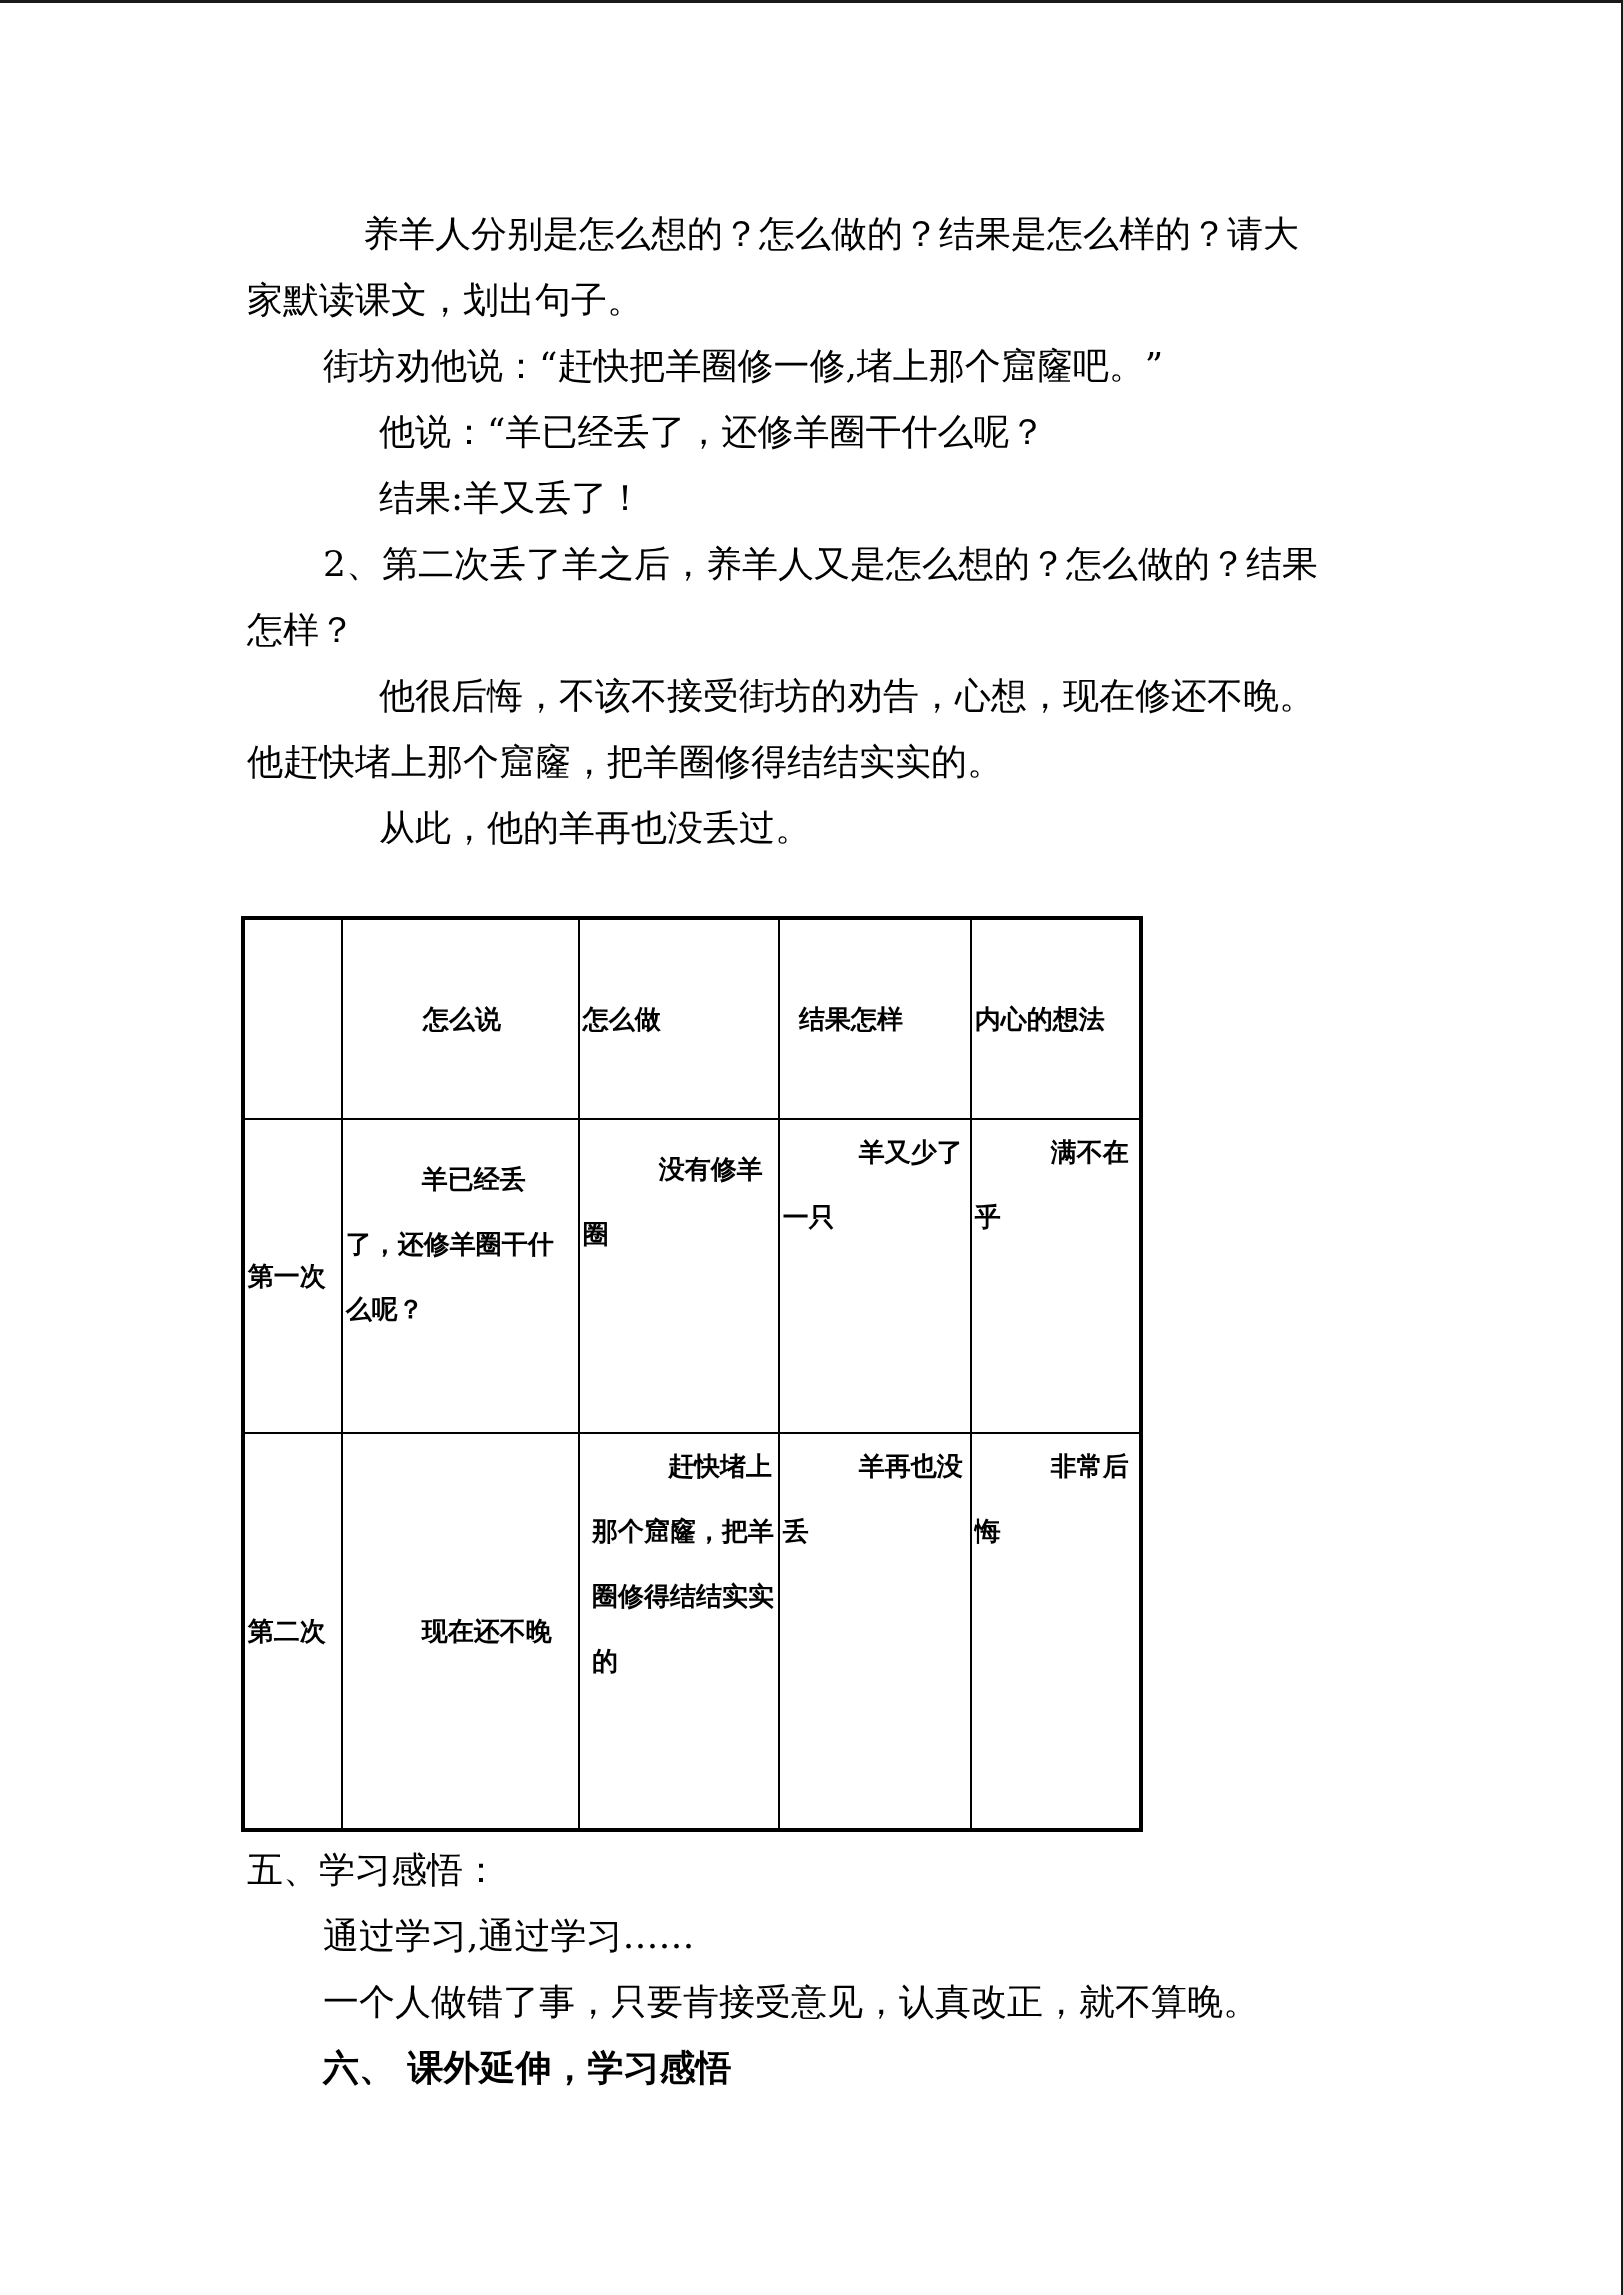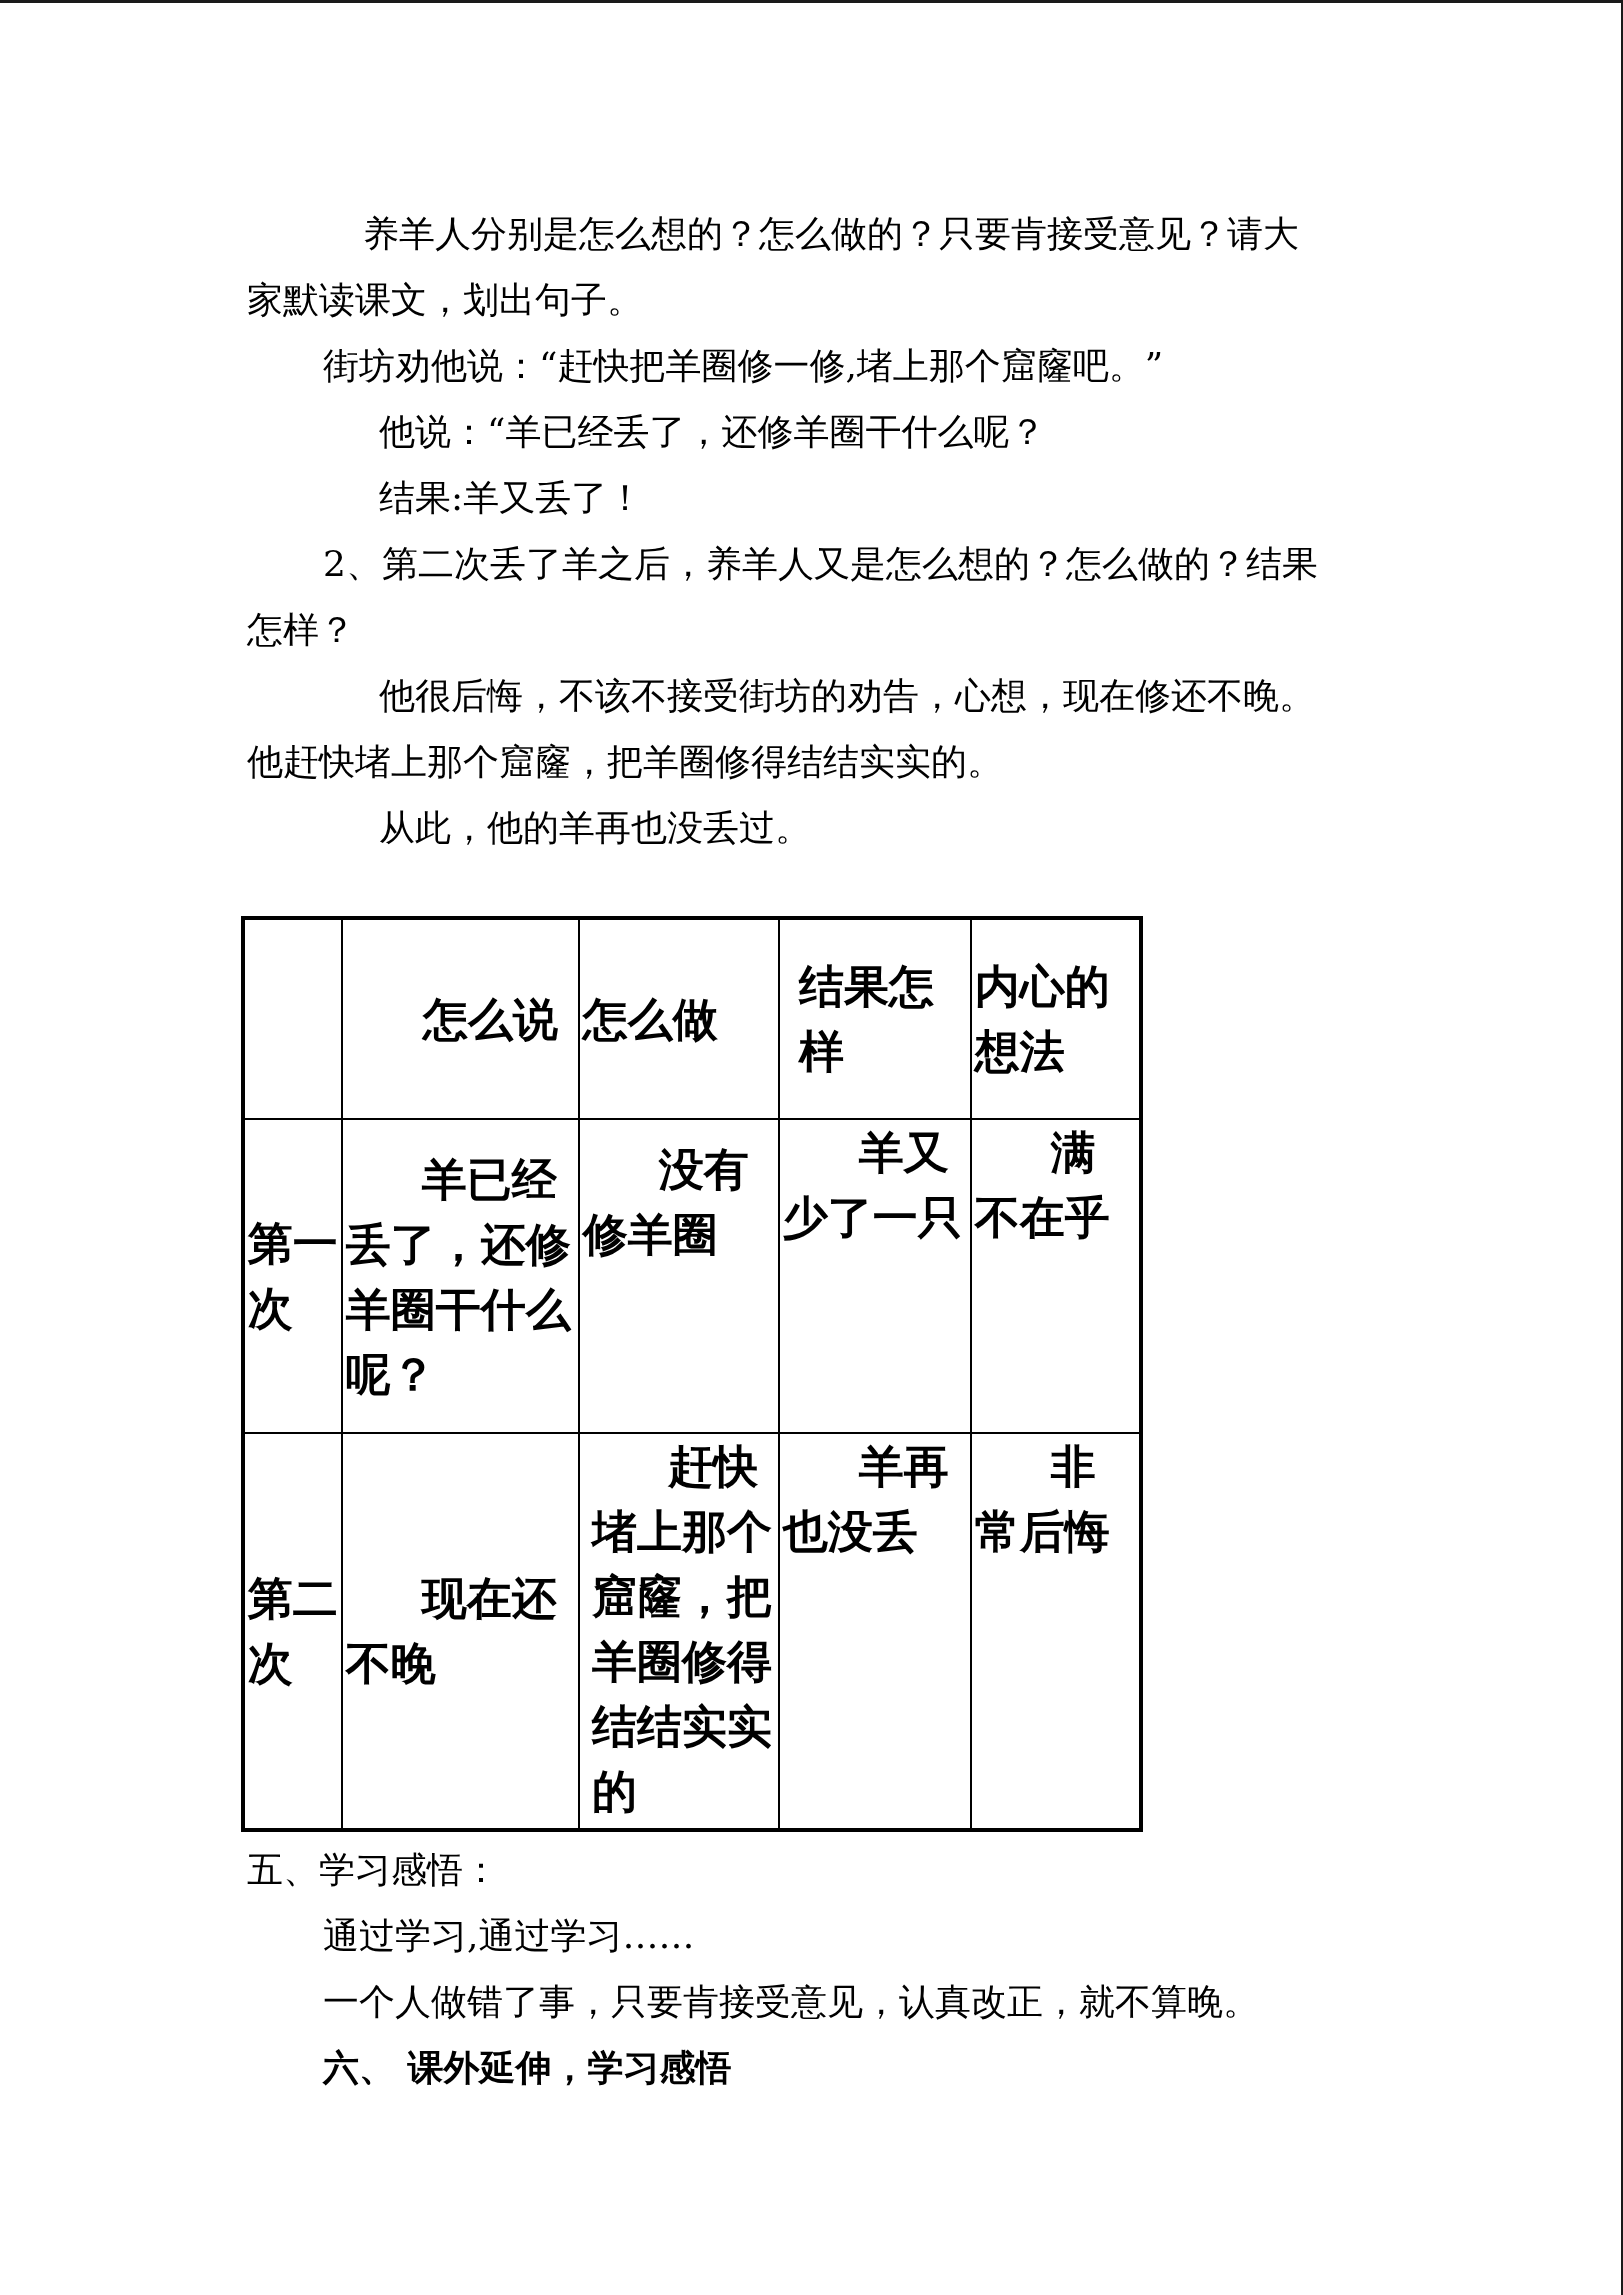--- a/index.html
+++ b/index.html
@@ -13,38 +13,38 @@
   .text-block {
     position: absolute; left: 247px; width: 1132px;
     font-size: 36px; line-height: 66px; white-space: nowrap;
   }
   .line { height: 66px; display: block; }
   .bold { font-weight: bold; font-family: "DejaVu Sans", "Liberation Sans", sans-serif; }
   table.grid {
     position: absolute; left: 241px; top: 916px;
     border-collapse: collapse; border: 4.1px solid #000;
     font-family: "DejaVu Sans", "Liberation Sans", sans-serif; font-weight: bold;
-    font-size: 45px; line-height: 65px;
+    font-size: 26px; line-height: 65px;
   }
   table.grid td {
     border: 2px solid #000; padding: 0 2.7px; vertical-align: top; white-space: normal;
     word-break: break-all;
   }
   .cell-text { display: block; }
   .indent2 { text-indent: 76px; }
   .vmid { vertical-align: middle !important; }
 </style>
 </head>
 <body>
 
 <div class="page-border-top"></div>
 <div class="page-border-right"></div>
 
 <div class="text-block" style="top:201px;">
-  <span class="line" style="padding-left:116px;">养羊人分别是怎么想的？怎么做的？只要肯接受意见？请大</span>
+  <span class="line" style="padding-left:116px;">养羊人分别是怎么想的？怎么做的？结果是怎么样的？请大</span>
   <span class="line">家默读课文，划出句子。</span>
   <span class="line" style="padding-left:76px;">街坊劝他说：“赶快把羊圈修一修,堵上那个窟窿吧。”</span>
   <span class="line" style="padding-left:132px;">他说：“羊已经丢了，还修羊圈干什么呢？</span>
   <span class="line" style="padding-left:132px;">结果:羊又丢了！</span>
   <span class="line" style="padding-left:76px;">2、第二次丢了羊之后，养羊人又是怎么想的？怎么做的？结果</span>
   <span class="line">怎样？</span>
   <span class="line" style="padding-left:132px;">他很后悔，不该不接受街坊的劝告，心想，现在修还不晚。</span>
   <span class="line">他赶快堵上那个窟窿，把羊圈修得结结实实的。</span>
   <span class="line" style="padding-left:132px;">从此，他的羊再也没丢过。</span>
 </div>

